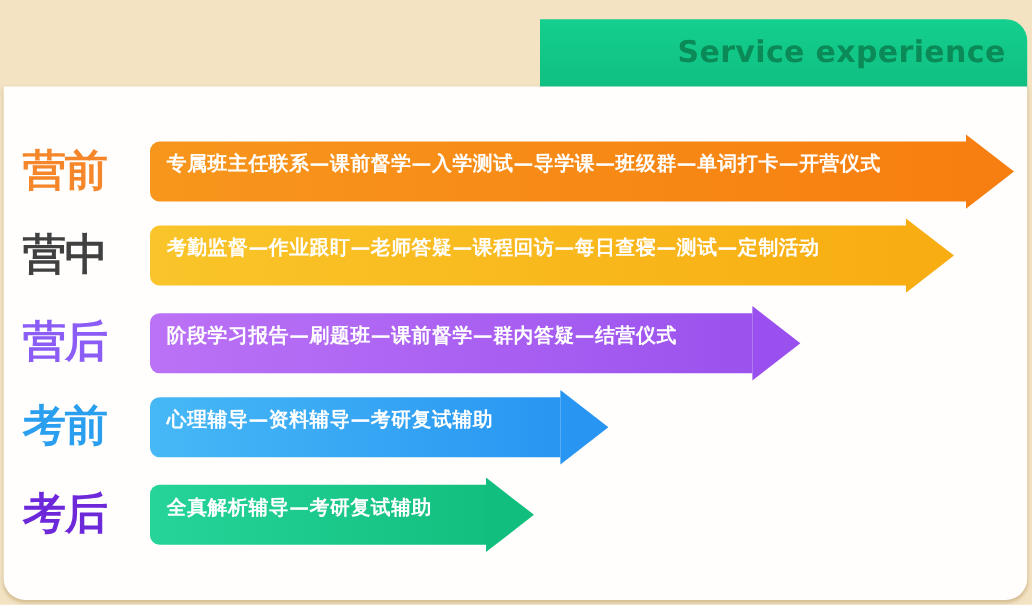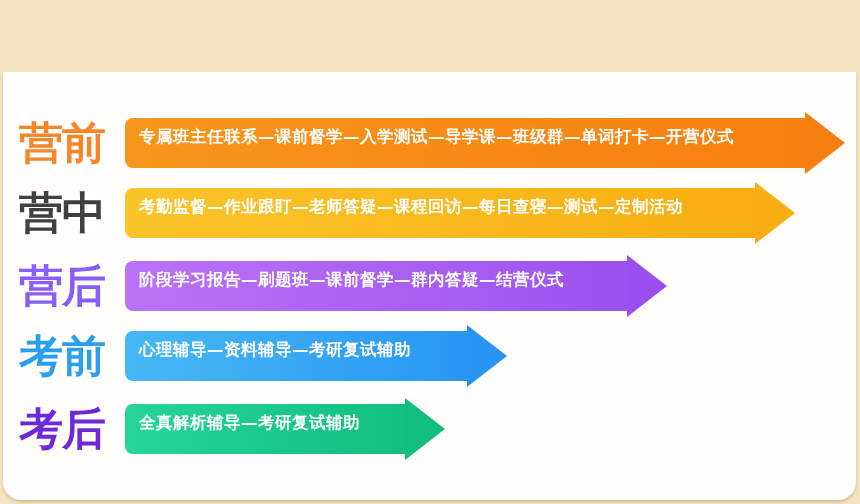--- a/index.html
+++ b/index.html
@@ -33,21 +33,21 @@
     white-space:nowrap;
   }
   .card {
     position:absolute; left:3px; top:72px; width:853px; height:428px;
     background:#fffefc; border-radius:0 0 18px 18px;
     box-shadow:0 2px 3px rgba(160,120,60,0.35);
   }
   .row { position:absolute; left:0; height:62px; }
   .label {
     position:absolute; left:16px; top:4px;
-    font-weight:bold; font-size:44px; line-height:54px; letter-spacing:-1px;
+    font-weight:bold; font-size:36px; line-height:54px; letter-spacing:-1px;
     white-space:nowrap;
   }
   .arrow { position:absolute; left:122px; top:0; height:62px; }
   .arrow .bar {
     position:absolute; left:0; top:6px; height:50px;
     border-radius:8px 0 0 8px;
   }
   .arrow .head {
     position:absolute; top:0; width:0; height:0;
     border-top:31px solid transparent; border-bottom:31px solid transparent;
@@ -56,20 +56,23 @@
   .arrow .text {
     position:absolute; left:14px; top:0; height:50px; line-height:50px;
     color:#fff; font-weight:bold; font-size:16.5px; white-space:nowrap; letter-spacing:0.5px;
   }
 </style>
 </head>
 <body>
 
 <div class="stage">
 
+  <div class="green-tab">
+    <span class="en">Service experience</span>
+  </div>
 
   <div class="card">
 
     <div class="row" style="top:40px;">
       <span class="label" style="color:#f5862a;">营前</span>
       <div class="arrow">
         <div class="bar" style="width:680px;background:linear-gradient(90deg,#f7961c,#f77f10);"></div>
         <div class="head" style="left:680px;border-left-color:#f77e10;"></div>
         <span class="text">专属班主任联系—课前督学—入学测试—导学课—班级群—单词打卡—开营仪式</span>
       </div>

